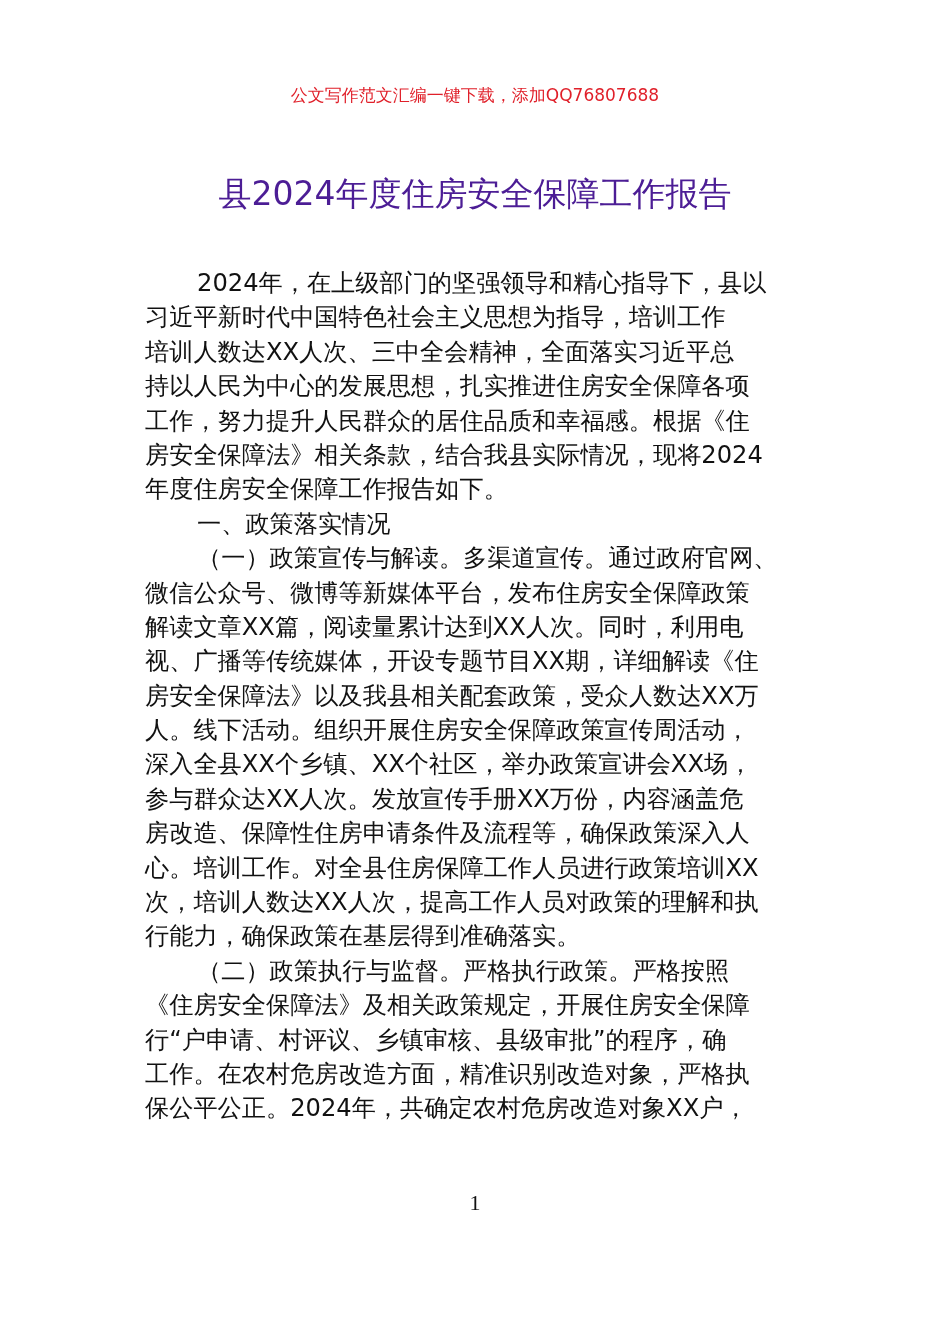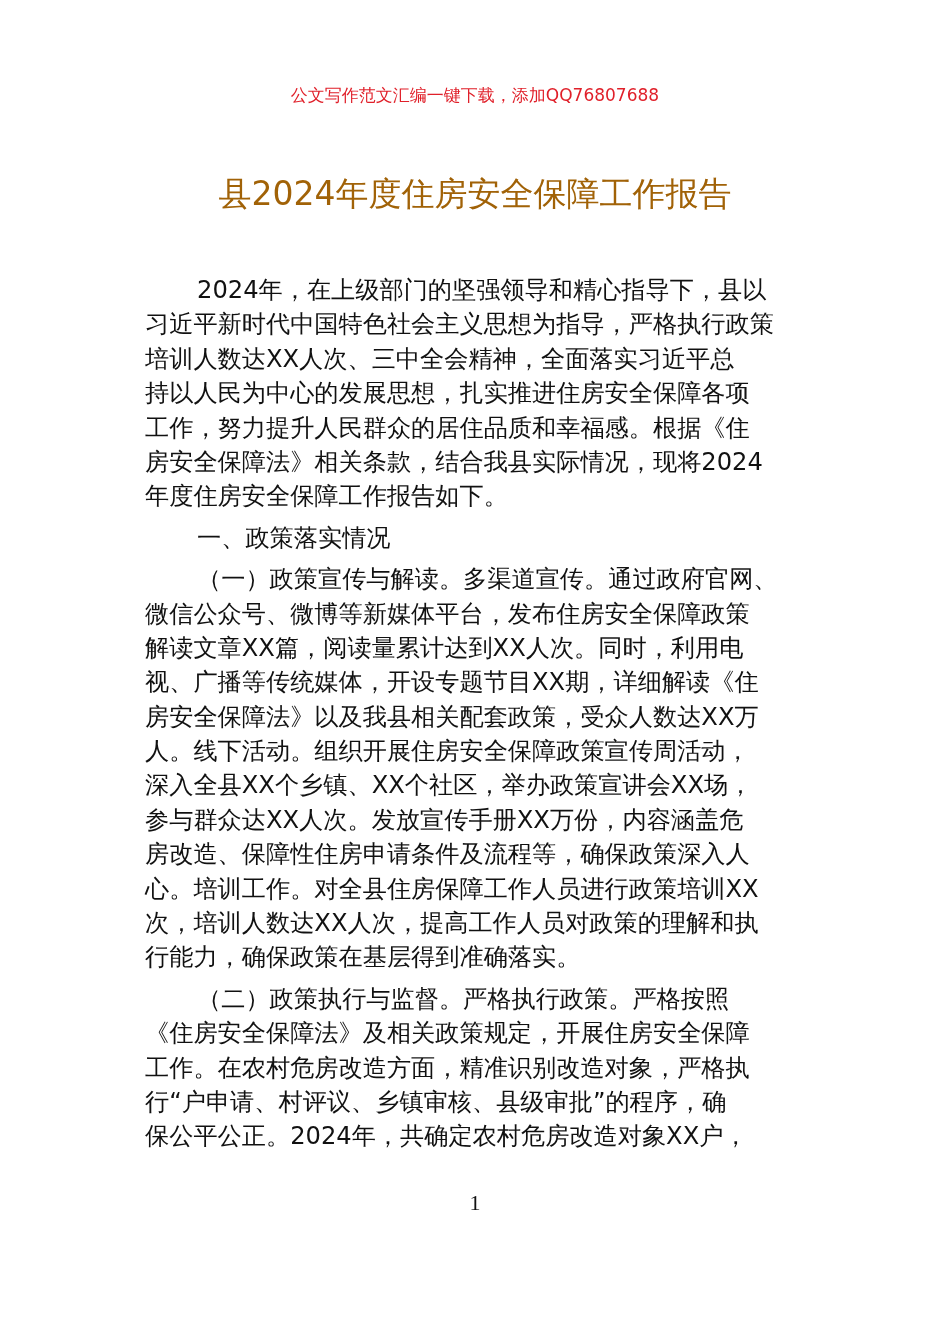--- a/index.html
+++ b/index.html
@@ -5,62 +5,62 @@
   html, body { margin: 0; padding: 0; background: #ffffff; }
   body { width: 950px; height: 1344px; position: relative; overflow: hidden; }
   .page { position: absolute; left: 0; top: 0; width: 950px; height: 1344px; background: #fff; border-radius: 25px; }
   .watermark {
     position: absolute; top: 84px; left: 0; width: 950px; text-align: center;
     color: #e0202a; font-family: "DejaVu Sans", "Liberation Sans", sans-serif;
     font-size: 17px; letter-spacing: 0px;
   }
   .title {
     position: absolute; top: 172px; left: 0; width: 950px; text-align: center;
-    color: #a16207; font-family: "DejaVu Sans", "Liberation Serif", sans-serif;
+    color: #4c1d95; font-family: "DejaVu Sans", "Liberation Serif", sans-serif;
     font-size: 33px; letter-spacing: 0px;
   }
   .body {
     position: absolute; left: 145px; top: 266px; width: 680px;
     font-family: "DejaVu Sans", "Liberation Serif", sans-serif;
     font-size: 24.2px; color: #111;
   }
   .line { height: 34.4px; line-height: 34.4px; white-space: nowrap; }
-  .indent { padding-left: 52px; margin-top: 7px; }
+  .indent { padding-left: 52px; }
   .pagenum {
     position: absolute; top: 1190px; left: 0; width: 950px; text-align: center;
     font-family: "Liberation Serif", "DejaVu Serif", serif; font-size: 22px; color: #111;
   }
 </style>
 </head>
 <body>
 
 <div class="page">
   <div class="watermark">公文写作范文汇编一键下载，添加QQ76807688</div>
   <div class="title">县2024年度住房安全保障工作报告</div>
   <div class="body" id="body">
       <div class="line indent">2024年，在上级部门的坚强领导和精心指导下，县以</div>
-      <div class="line">习近平新时代中国特色社会主义思想为指导，严格执行政策</div>
+      <div class="line">习近平新时代中国特色社会主义思想为指导，培训工作</div>
       <div class="line">培训人数达XX人次、三中全会精神，全面落实习近平总</div>
       <div class="line">持以人民为中心的发展思想，扎实推进住房安全保障各项</div>
       <div class="line">工作，努力提升人民群众的居住品质和幸福感。根据《住</div>
       <div class="line">房安全保障法》相关条款，结合我县实际情况，现将2024</div>
       <div class="line">年度住房安全保障工作报告如下。</div>
       <div class="line indent">一、政策落实情况</div>
       <div class="line indent">（一）政策宣传与解读。多渠道宣传。通过政府官网、</div>
       <div class="line">微信公众号、微博等新媒体平台，发布住房安全保障政策</div>
       <div class="line">解读文章XX篇，阅读量累计达到XX人次。同时，利用电</div>
       <div class="line">视、广播等传统媒体，开设专题节目XX期，详细解读《住</div>
       <div class="line">房安全保障法》以及我县相关配套政策，受众人数达XX万</div>
       <div class="line">人。线下活动。组织开展住房安全保障政策宣传周活动，</div>
       <div class="line">深入全县XX个乡镇、XX个社区，举办政策宣讲会XX场，</div>
       <div class="line">参与群众达XX人次。发放宣传手册XX万份，内容涵盖危</div>
       <div class="line">房改造、保障性住房申请条件及流程等，确保政策深入人</div>
       <div class="line">心。培训工作。对全县住房保障工作人员进行政策培训XX</div>
       <div class="line">次，培训人数达XX人次，提高工作人员对政策的理解和执</div>
       <div class="line">行能力，确保政策在基层得到准确落实。</div>
       <div class="line indent">（二）政策执行与监督。严格执行政策。严格按照</div>
       <div class="line">《住房安全保障法》及相关政策规定，开展住房安全保障</div>
+      <div class="line">行“户申请、村评议、乡镇审核、县级审批”的程序，确</div>
       <div class="line">工作。在农村危房改造方面，精准识别改造对象，严格执</div>
-      <div class="line">行“户申请、村评议、乡镇审核、县级审批”的程序，确</div>
       <div class="line">保公平公正。2024年，共确定农村危房改造对象XX户，</div>
     </div>
   <div class="pagenum">1</div>
 </div>
 
 </body></html>

